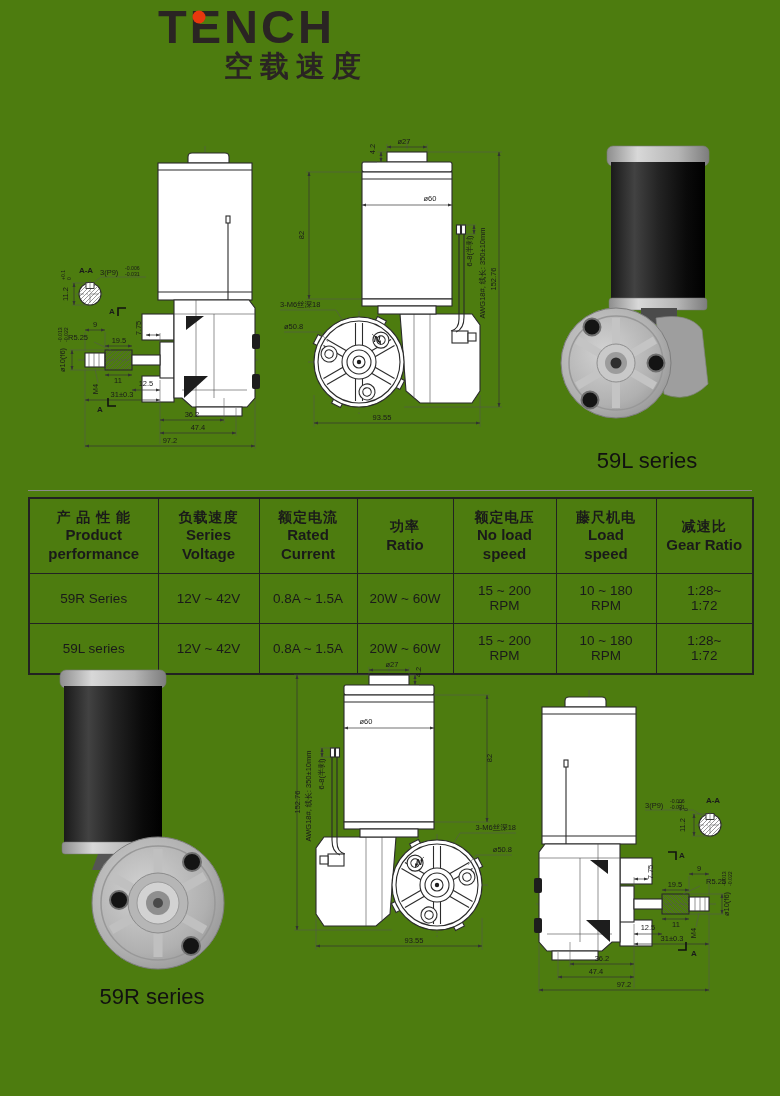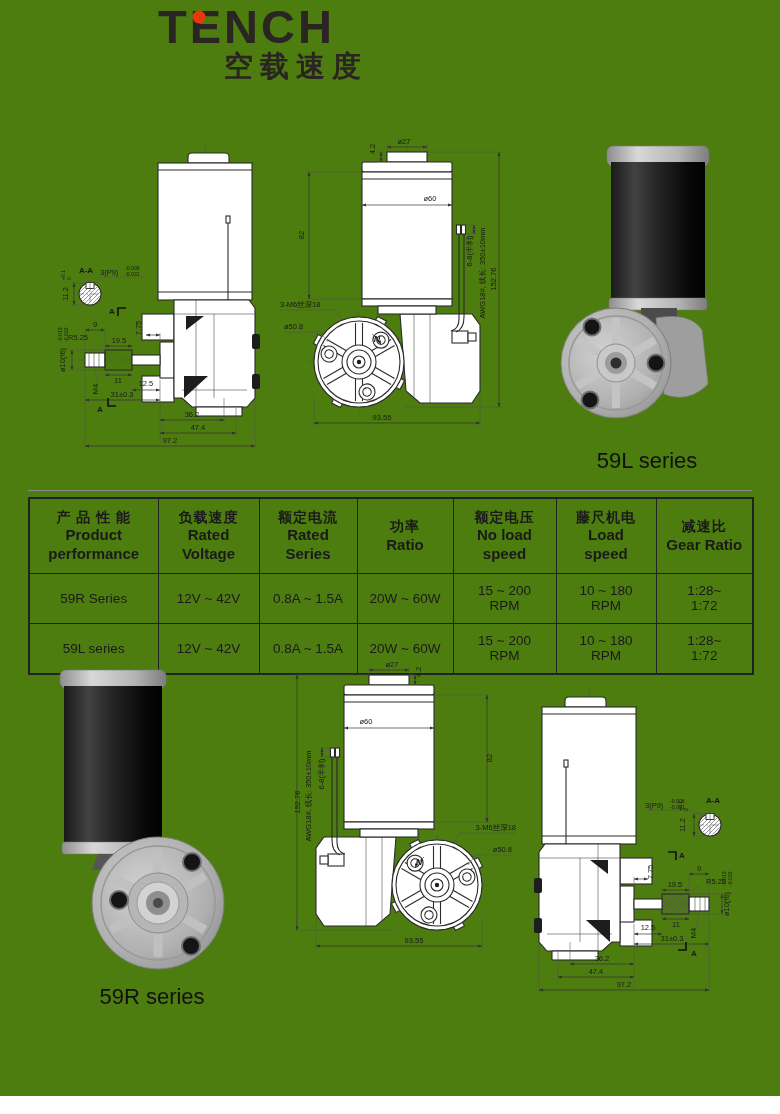--- a/index.html
+++ b/index.html
@@ -339,25 +339,25 @@
         <col style="width:97px">
     </colgroup>
     <tbody>
         <tr class="hdr">
       <th>
             <div class="cn">产 品 性 能</div>
             <div class="en">Product performance</div>
           </th>
       <th>
             <div class="cn">负载速度</div>
-            <div class="en">Rated Voltage</div>
+            <div class="en">Series Voltage</div>
           </th>
       <th>
             <div class="cn">额定电流</div>
-            <div class="en">Rated Series</div>
+            <div class="en">Rated Current</div>
           </th>
       <th>
             <div class="cn">功率</div>
             <div class="en">Ratio</div>
           </th>
       <th>
             <div class="cn">额定电压</div>
             <div class="en">No load speed</div>
           </th>
       <th>

